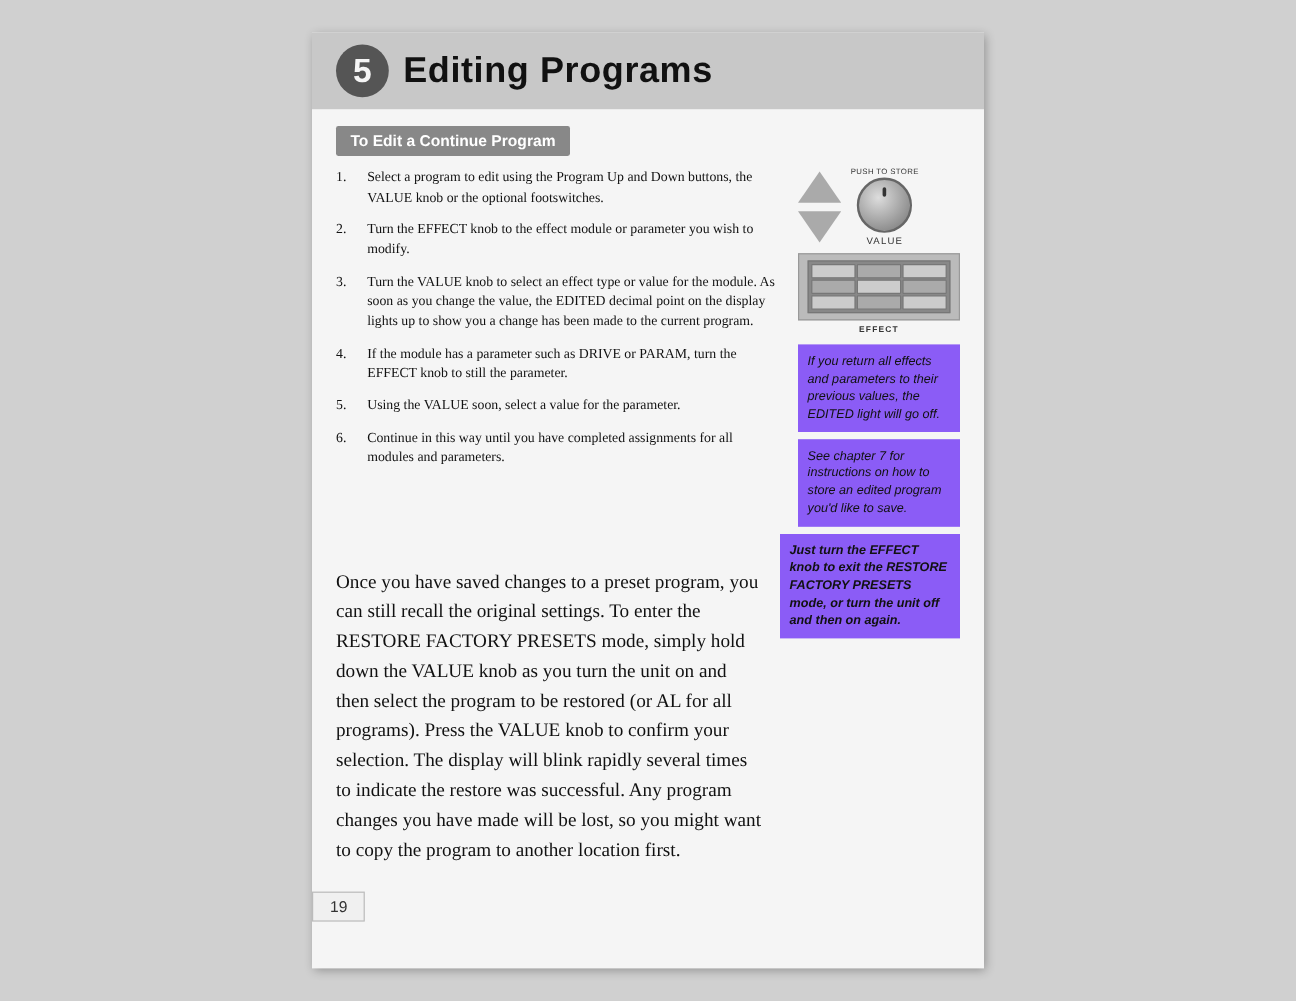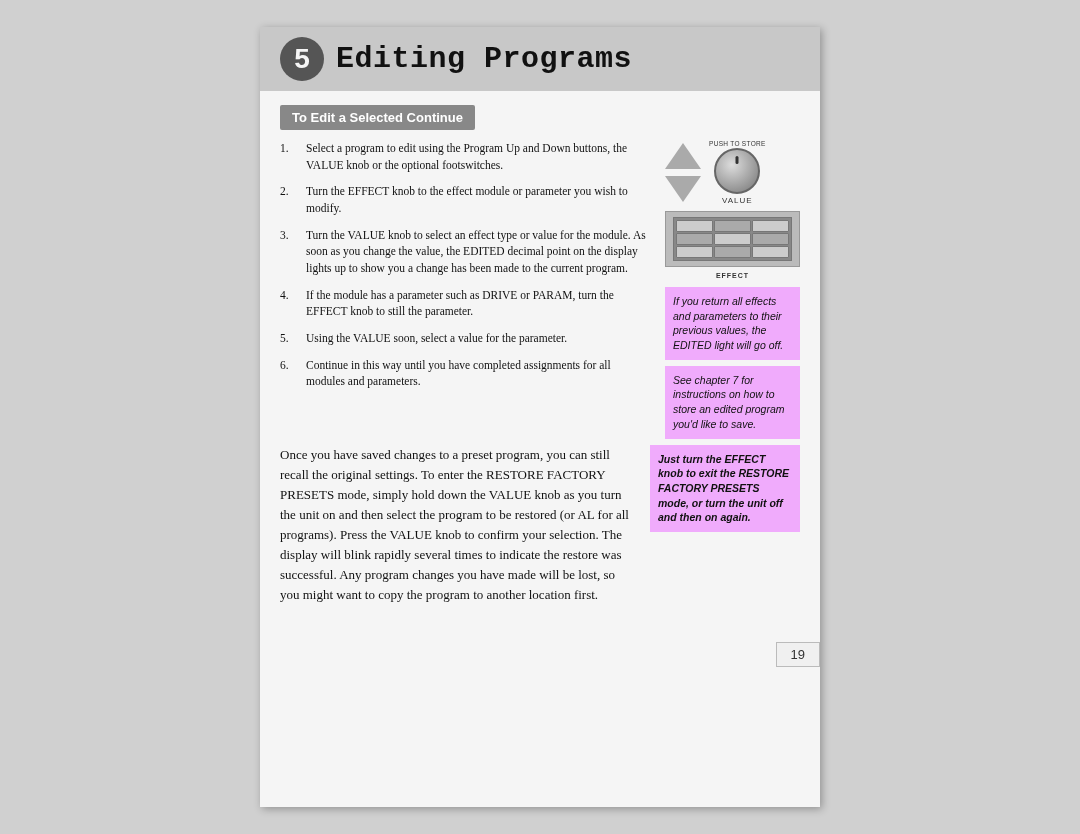--- a/index.html
+++ b/index.html
@@ -43,21 +43,21 @@
       display: flex;
       align-items: center;
       justify-content: center;
       font-family: Arial, sans-serif;
       flex-shrink: 0;
     }
 
     .page-title {
       font-size: 30px;
       font-weight: bold;
-      font-family: Liberation Mono, monospace;
+      font-family: Liberation Sans, sans-serif;
       color: #111;
       letter-spacing: 0.5px;
     }
 
     
     .section-header {
       background: #888;
       color: #fff;
       font-family: Arial, sans-serif;
       font-weight: bold;
@@ -203,43 +203,44 @@
       font-family: Arial, sans-serif;
       color: #333;
       text-align: center;
       font-weight: bold;
       letter-spacing: 1px;
       margin-top: 1px;
     }
 
     
     .sidebar-note {
-      background: #f0abfc;
+      background: #8b5cf6;
       border: none;
       padding: 7px 8px;
       margin-bottom: 6px;
       font-size: 10.5px;
       line-height: 1.4;
       color: #111;
       font-style: italic;
       font-family: Arial, sans-serif;
     }
 
     .section2-text {
-      font-size: 13px;
+      font-size: 16px;
       line-height: 1.55;
       color: #111;
       margin-bottom: 12px;
+      margin-top: 29px;
     }
 
     
     .page-number-area {
       display: flex;
-      justify-content: flex-end;
-      margin-top: 24px;
+      justify-content: flex-start;
+      margin-top: 10px;
       padding-bottom: 14px;
     }
 
     .page-number-box {
       border: 1px solid #bbb;
       padding: 4px 14px;
       font-size: 13px;
       font-family: Arial, sans-serif;
       color: #333;
       background: #f0f0f0;
@@ -279,21 +280,21 @@
 
 <div class="page">
 
   
   <div class="page-header">
     <div class="chapter-number">5</div>
     <div class="page-title">Editing Programs</div>
   </div>
 
   
-  <div class="section-header">To Edit a Selected Continue</div>
+  <div class="section-header">To Edit a Continue Program</div>
 
   
   <div class="content-area">
 
     <div class="left-col">
       <ol class="steps-list">
         <li>
           <span class="step-num">1.</span>
           <span class="step-text">Select a program to edit using the Program Up and Down buttons, the VALUE knob or the optional footswitches.</span>
         </li>

